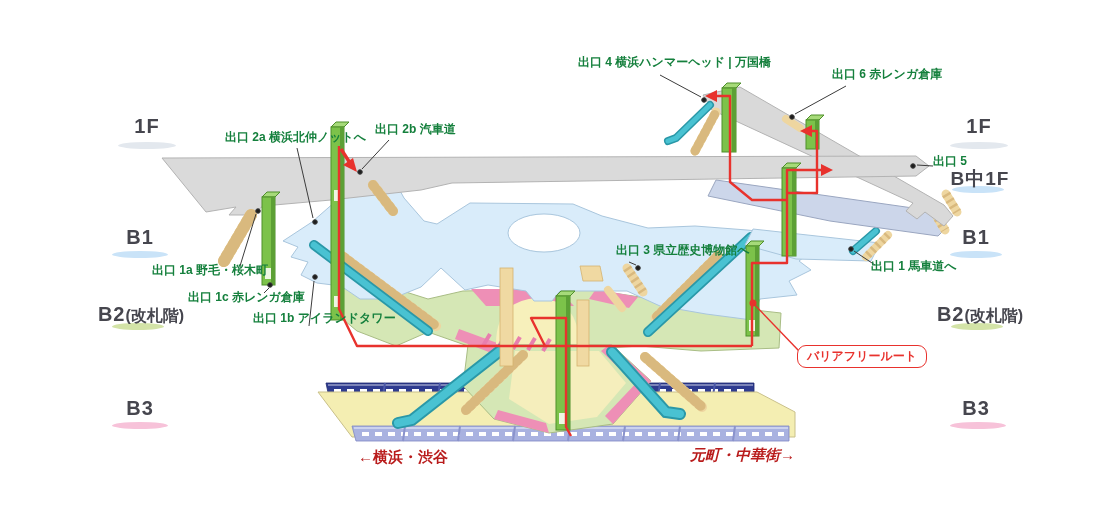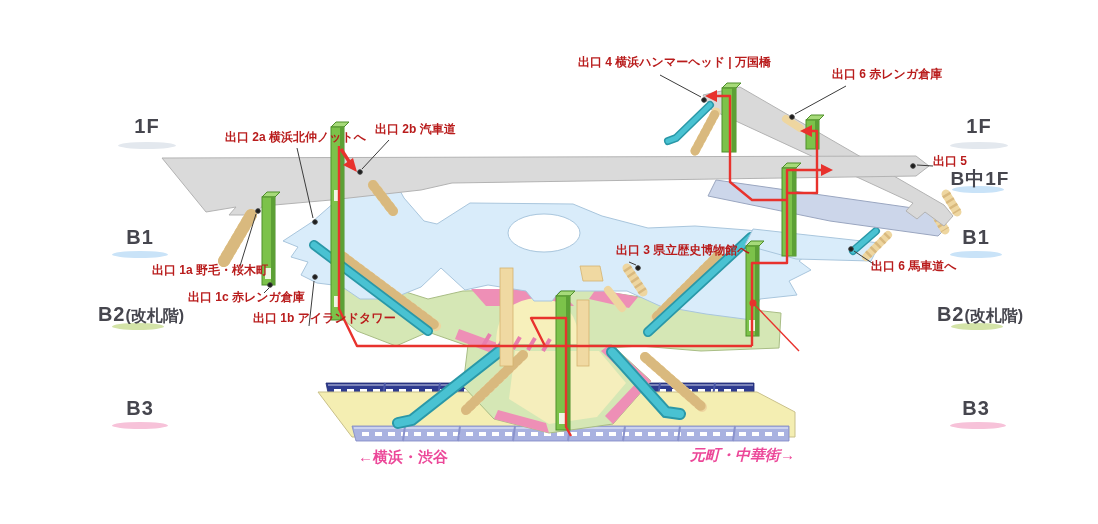--- a/index.html
+++ b/index.html
@@ -1,25 +1,25 @@
 <!DOCTYPE html>
 <html><head>
 <meta charset="utf-8">
 <style>
   html,body{margin:0;padding:0;background:#fff;}
   #stage{position:relative;width:1098px;height:524px;background:#ffffff;overflow:hidden;
          font-family:"Liberation Sans","DejaVu Sans",sans-serif;}
   #diagram-svg{position:absolute;left:0;top:0;}
-  .lbl{position:absolute;font-size:12px;font-weight:bold;color:#b91c1c;white-space:nowrap;line-height:1.1;}
+  .lbl{position:absolute;font-size:12px;font-weight:bold;color:#15803d;white-space:nowrap;line-height:1.1;}
   .floor{position:absolute;font-weight:bold;color:#46464e;white-space:nowrap;text-align:center;}
   .floor .main{font-size:20px;letter-spacing:1px;margin-top:16px;}
   .floor .main.mid{font-size:19px;}
   .floor .note{font-size:16px;}
   .fell{position:absolute;height:7px;border-radius:50%;}
-  .dir{position:absolute;font-size:15px;font-weight:bold;color:#ec4899;white-space:nowrap;}
+  .dir{position:absolute;font-size:15px;font-weight:bold;color:#b91c1c;white-space:nowrap;}
   #bf-box{position:absolute;left:797px;top:345px;padding:2px 9px;border:1.6px solid #e8322d;
           border-radius:9px;background:#fff;color:#e8322d;font-size:12px;font-weight:bold;white-space:nowrap;}
 </style>
 </head>
 <body>
 
 <div id="stage">
 
 <svg id="diagram-svg" width="1098" height="524" viewBox="0 0 1098 524">
 
@@ -224,23 +224,24 @@
 <div class="floor" style="left:938px;top:166px;width:84px;"><span class="main mid">B中1F</span></div>
 <div class="floor" style="left:944px;top:226px;width:64px;"><span class="main">B1</span></div>
 <div class="floor" style="left:925px;top:303px;width:110px;"><span class="main">B2</span><span class="note">(改札階)</span></div>
 <div class="floor" style="left:944px;top:397px;width:64px;"><span class="main">B3</span></div>
 
 <div class="lbl" style="left:225px;top:131px;">出口 2a 横浜北仲ノットへ</div>
 <div class="lbl" style="left:375px;top:123px;">出口 2b 汽車道</div>
 <div class="lbl" style="left:578px;top:56px;">出口 4 横浜ハンマーヘッド | 万国橋</div>
 <div class="lbl" style="left:832px;top:68px;">出口 6 赤レンガ倉庫</div>
 <div class="lbl" style="left:933px;top:155px;">出口 5</div>
-<div class="lbl" style="left:871px;top:260px;">出口 6 馬車道へ</div>
+<div class="lbl" style="left:871px;top:260px;">出口 1 馬車道へ</div>
 <div class="lbl" style="left:616px;top:244px;">出口 3 県立歴史博物館へ</div>
 <div class="lbl" style="left:152px;top:264px;">出口 1a 野毛・桜木町</div>
 <div class="lbl" style="left:188px;top:291px;">出口 1c 赤レンガ倉庫</div>
 <div class="lbl" style="left:253px;top:312px;">出口 1b アイランドタワー</div>
 
+<div id="bf-box">バリアフリールート</div>
 
 <div class="dir" style="left:358px;top:448px;">←横浜・渋谷</div>
 <div class="dir" style="left:690px;top:446px;font-style:italic;">元町・中華街→</div>
 
 </div>
 
 </body></html>

